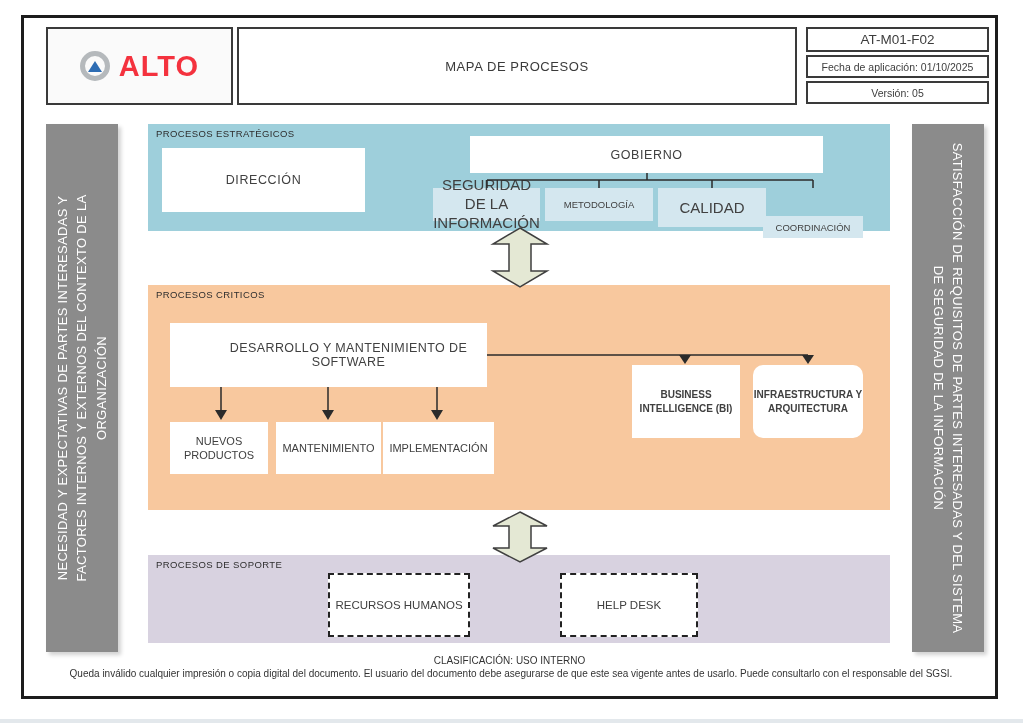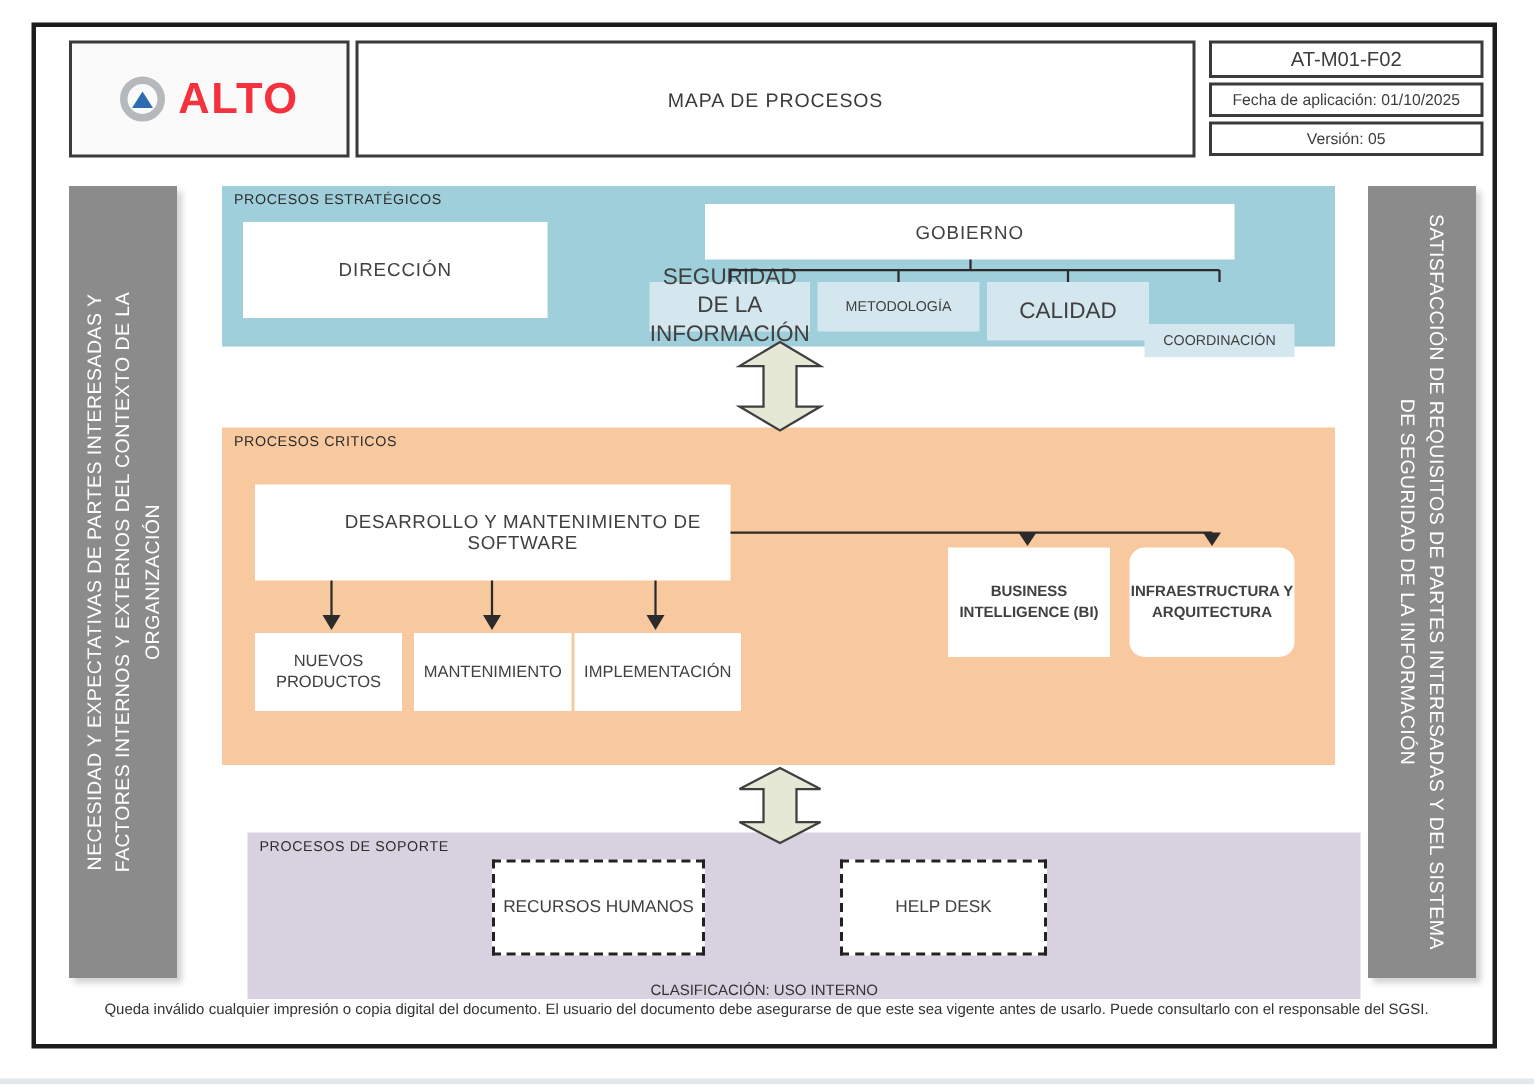--- a/index.html
+++ b/index.html
@@ -27,21 +27,21 @@
   #sidebar-left{left:46px;}
   #sidebar-right{left:912px;}
   .rot{position:absolute;left:-228px;top:228px;width:528px;height:72px;display:flex;align-items:center;justify-content:center;text-align:center;color:#ffffff;font-size:13px;line-height:1.5;letter-spacing:.3px;}
   #sidebar-left .rot{transform:rotate(-90deg);padding:0 42px;box-sizing:border-box;}
   #sidebar-right .rot{transform:rotate(90deg);padding:0 18px;box-sizing:border-box;}
 
   
   .band{left:148px;width:742px;}
   #band-estrategicos{top:124px;height:107px;background:var(--band_blue,#9ecfdb);}
   #band-criticos{top:285px;height:225px;background:var(--band_orange,#f8c89e);}
-  #band-soporte{top:555px;height:111px;background:var(--band_purple,#d8d2e0);margin-left:17px;}
+  #band-soporte{top:555px;height:88px;background:var(--band_purple,#d8d2e0);}
   .band-label{position:absolute;left:8px;top:4px;font-size:9.5px;letter-spacing:.4px;color:#2e2e2e;}
 
   .wbox{position:absolute;box-sizing:border-box;background:#ffffff;display:flex;align-items:center;justify-content:center;text-align:center;color:#404040;}
   .bluechild{background:var(--band_blue_child,#d4e7ef);}
 
   
   #box-direccion{left:162px;top:148px;width:203px;height:64px;font-size:12.5px;letter-spacing:.6px;}
   #box-gobierno{left:470px;top:136px;width:353px;height:37px;font-size:12.5px;letter-spacing:.6px;}
   #box-seguridad{left:433px;top:188px;width:107px;height:33px;font-size:15px;line-height:1.25;padding:16px 4px;}
   #box-metodologia{left:545px;top:188px;width:108px;height:33px;font-size:9.5px;}

